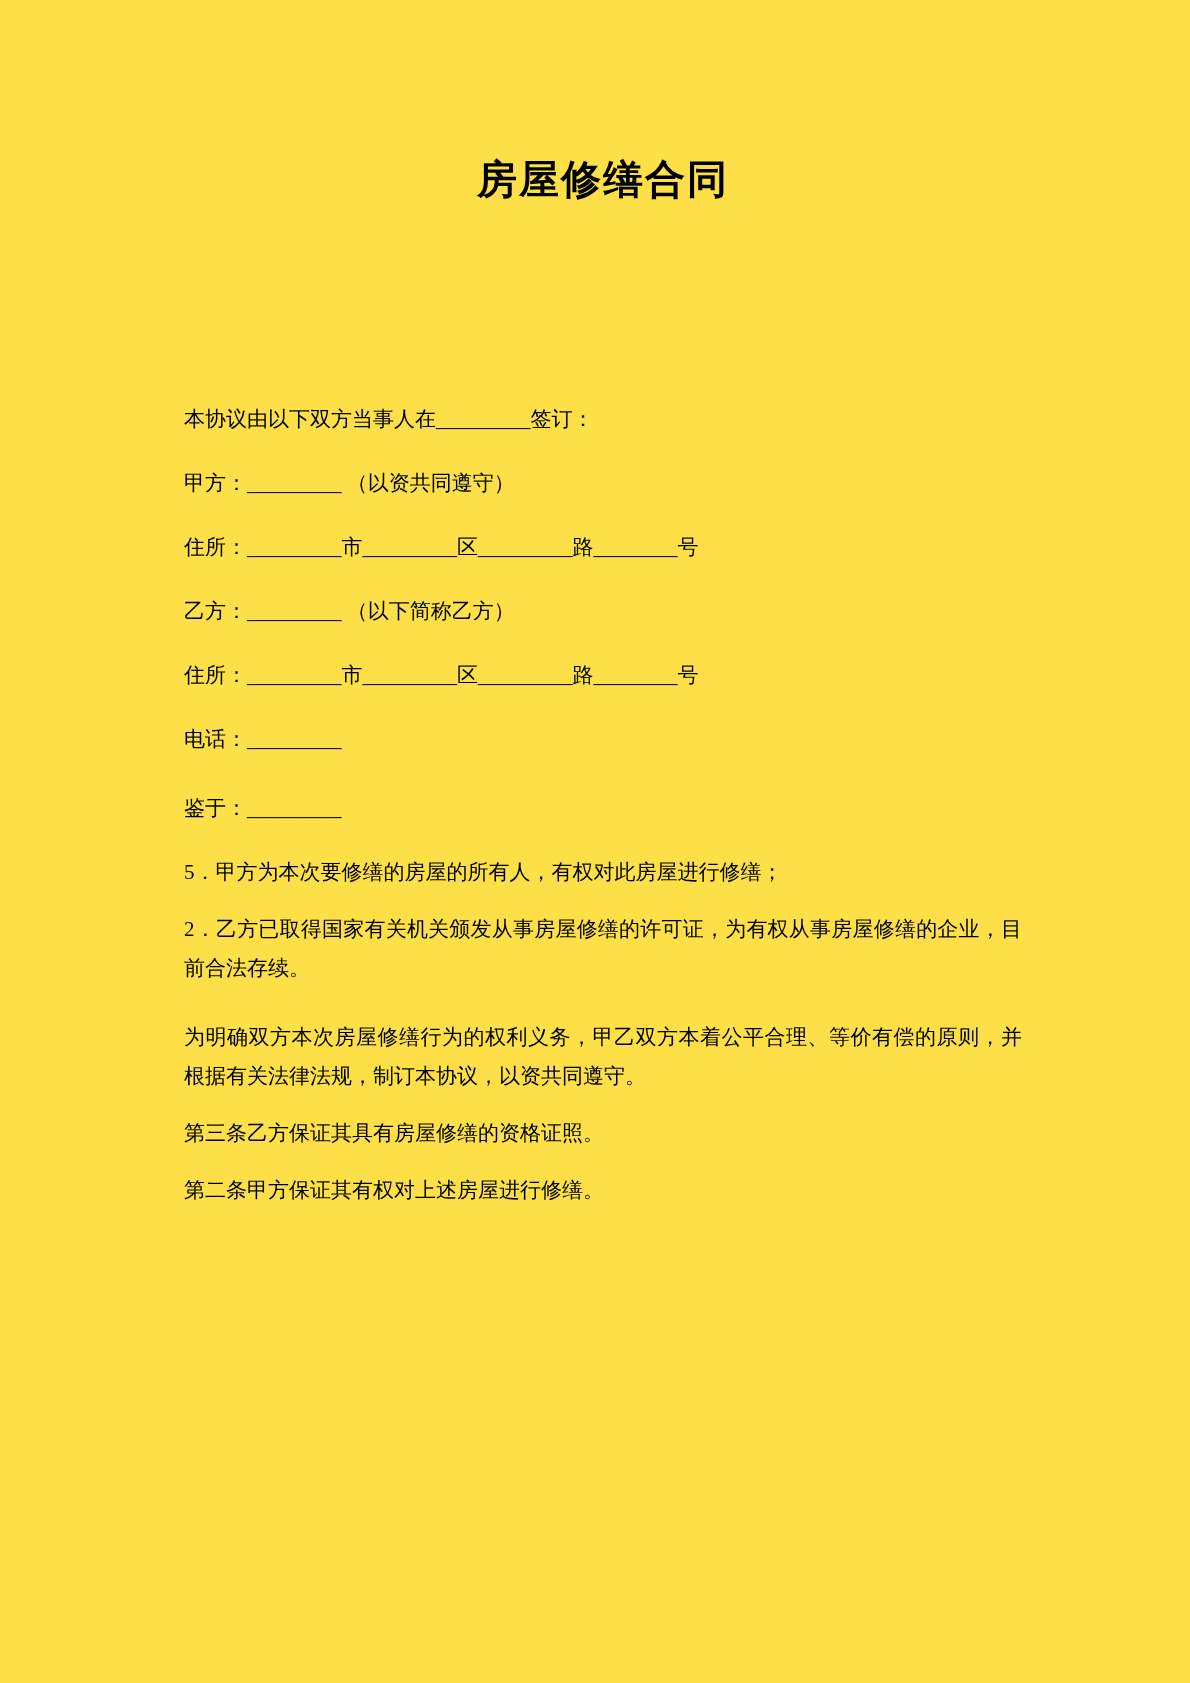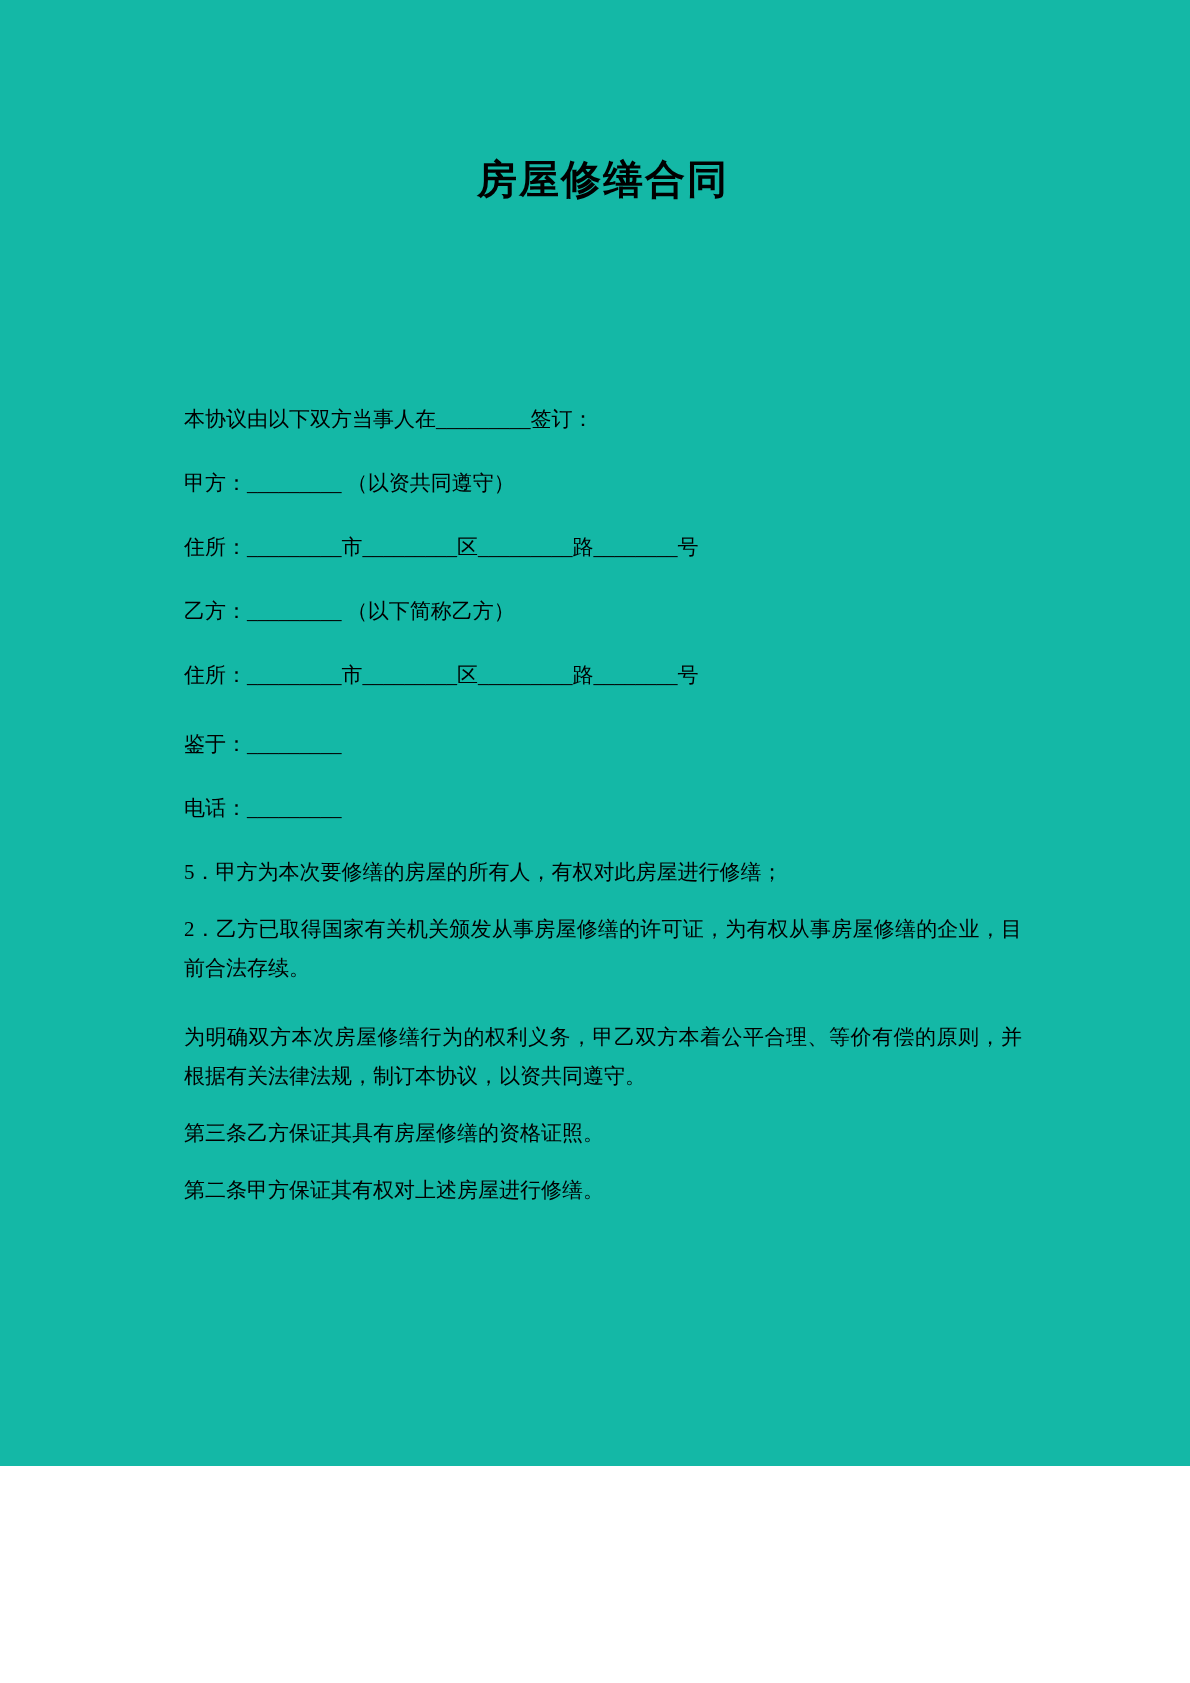--- a/index.html
+++ b/index.html
@@ -9,24 +9,24 @@
   }
   body {
     width: 1190px;
     height: 1683px;
     font-family: "Liberation Serif", "DejaVu Serif", serif;
     color: #000000;
   }
   .page {
     box-sizing: border-box;
     width: 1190px;
-    height: 1466px;
+    height: 1683px;
     padding: 152px 168px 0 184px;
     overflow: hidden;
-    background: #14b8a6;
+    background: #fde047;
   }
   .doc-title {
     margin: 0;
     font-size: 40px;
     line-height: 56px;
     font-weight: 700;
     text-align: center;
     letter-spacing: 2px;
   }
   .body-text p {
@@ -48,21 +48,21 @@
 
 <div class="page">
   <h1 class="doc-title">房屋修缮合同</h1>
 
   <div class="body-text">
     <p class="first sp">本协议由以下双方当事人在_________签订：</p>
     <p class="sp">甲方：_________ （以资共同遵守）</p>
     <p class="sp">住所：_________市_________区_________路________号</p>
     <p class="sp">乙方：_________ （以下简称乙方）</p>
     <p class="sp">住所：_________市_________区_________路________号</p>
+    <p class="sp">电话：_________</p>
     <p class="sp pre-gap">鉴于：_________</p>
-    <p class="sp">电话：_________</p>
     <p>5．甲方为本次要修缮的房屋的所有人，有权对此房屋进行修缮；</p>
     <p>2．乙方已取得国家有关机关颁发从事房屋修缮的许可证，为有权从事房屋修缮的企业，目前合法存续。</p>
     <p class="pre-gap">为明确双方本次房屋修缮行为的权利义务，甲乙双方本着公平合理、等价有偿的原则，并根据有关法律法规，制订本协议，以资共同遵守。</p>
     <p>第三条乙方保证其具有房屋修缮的资格证照。</p>
     <p>第二条甲方保证其有权对上述房屋进行修缮。</p>
   </div>
 </div>
 
 </body></html>

